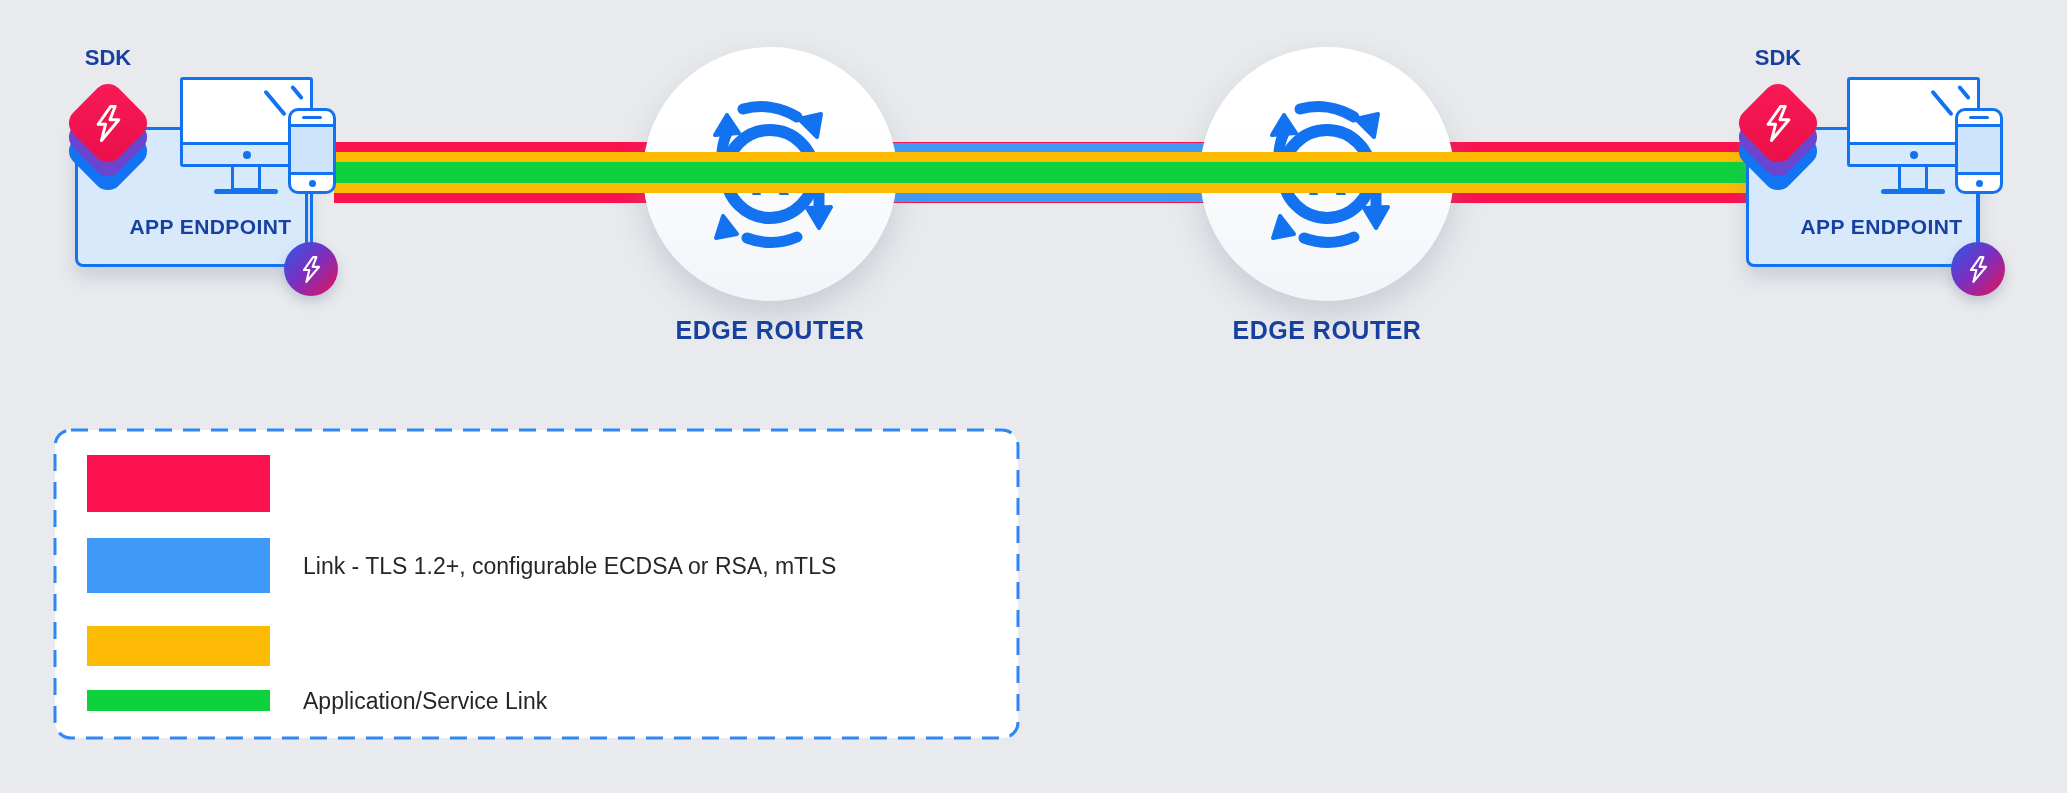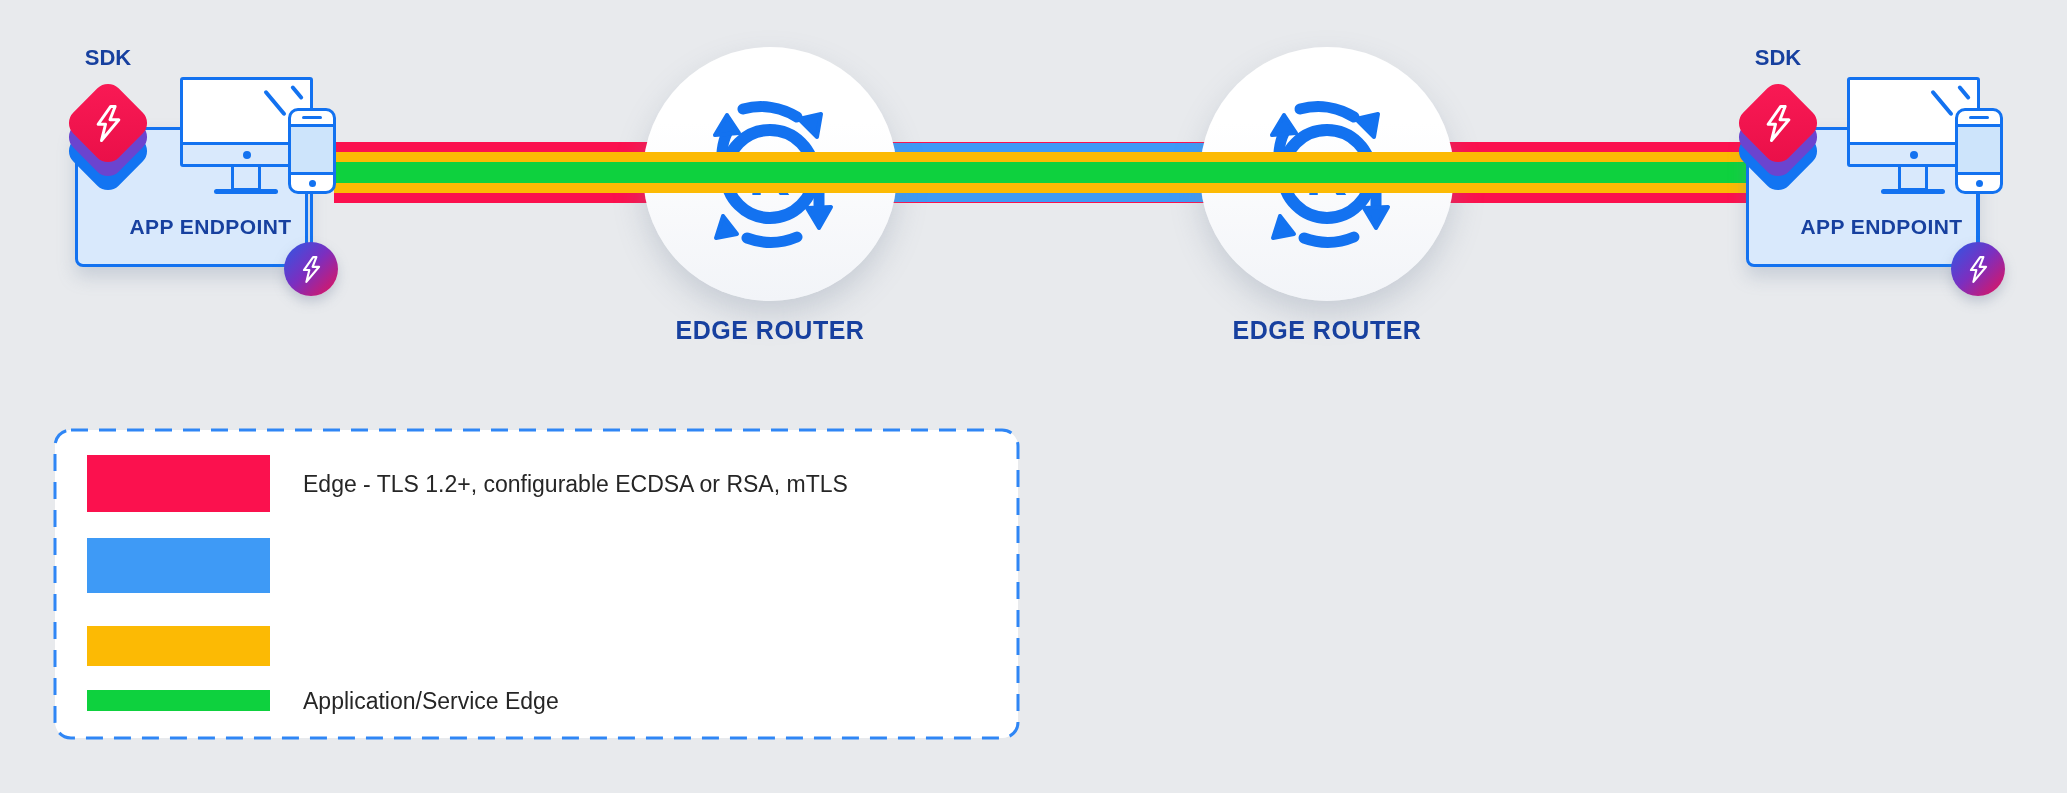--- a/index.html
+++ b/index.html
@@ -199,23 +199,23 @@
     </svg>
   </div>
   <div class="sdk-label" style="left:1710px;">SDK</div>
 
   <div class="legend">
     <svg width="967" height="312" style="position:absolute;left:0;top:0;">
       <rect x="2" y="2" width="963" height="308" rx="16" fill="#ffffff" stroke="#2f86f5" stroke-width="3" stroke-dasharray="17 11"></rect>
     </svg>
 
     <div class="legend-swatch" style="top: 27px; height: 57px; background: rgb(251, 17, 78);"></div>
-    <div class="legend-text" style="top:41px;">Edge - TLS 1.2+, configurable ECDSA or RSA, mTLS</div>
 
     <div class="legend-swatch" style="top: 110px; height: 55px; background: rgb(62, 154, 246);"></div>
+    <div class="legend-text" style="top:123px;">Link - TLS 1.2+, configurable ECDSA or RSA, mTLS</div>
 
     <div class="legend-swatch" style="top: 198px; height: 40px; background: rgb(252, 186, 4);"></div>
 
     <div class="legend-swatch" style="top: 262px; height: 21px; background: rgb(14, 209, 62);"></div>
-    <div class="legend-text" style="top:258px;">Application/Service Edge</div>
+    <div class="legend-text" style="top:258px;">Application/Service Link</div>
   </div>
 
 </div>
 
 </body></html>

